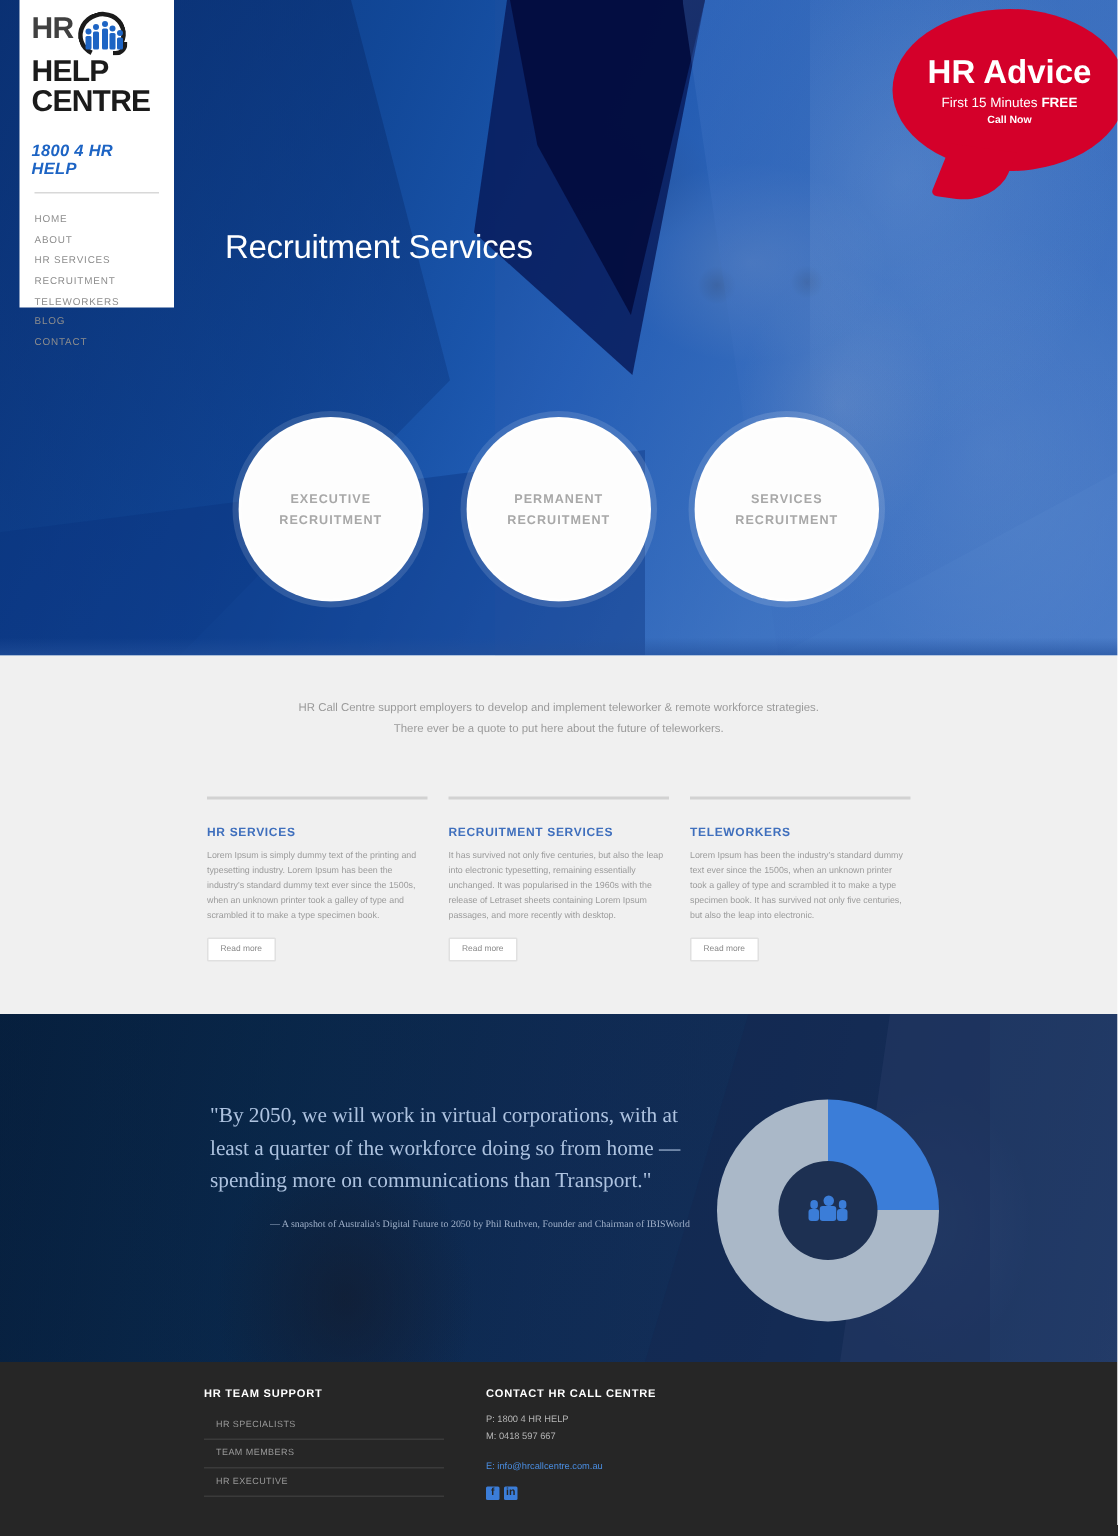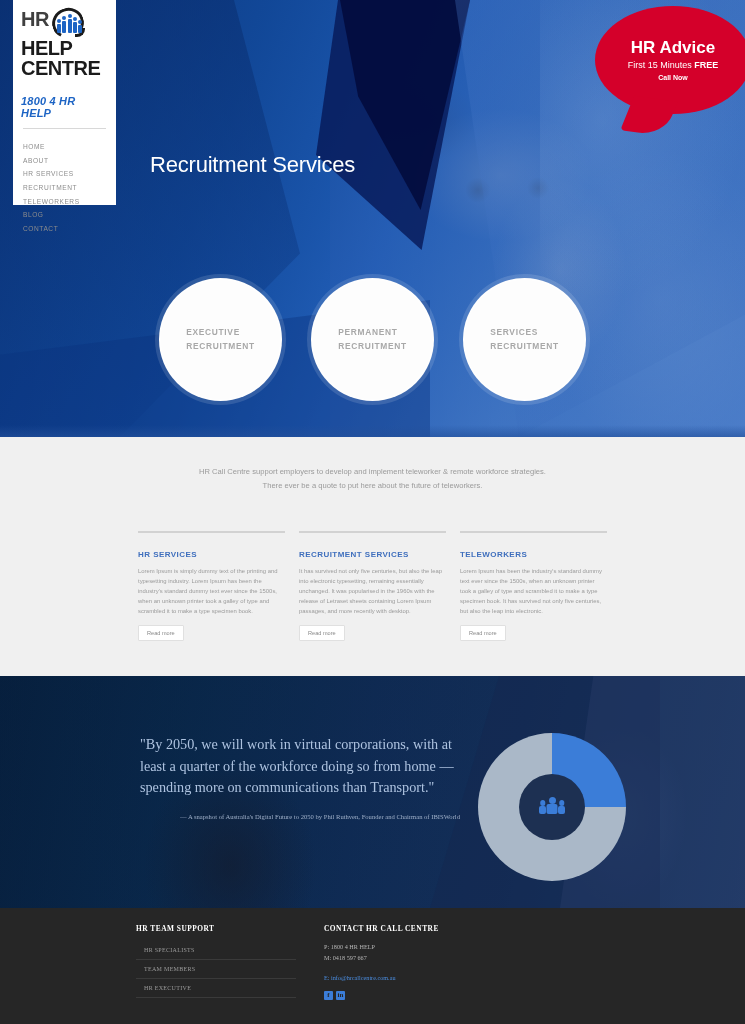--- a/index.html
+++ b/index.html
@@ -103,37 +103,37 @@
     background:#d4002a; border-radius:50%; z-index:40;
     display:flex; flex-direction:column; align-items:center; justify-content:center;
     color:#fff; text-align:center;
   }
   .bubble-advice::after {
     content:""; position:absolute; left:32px; bottom:-20px;
     width:44px; height:36px; background:#d4002a;
     border-radius:0 0 60% 10%;
     transform:rotate(8deg) skewX(-14deg);
   }
-  .ba-t1 { font-size:17px; font-weight:700; line-height:1.1; position:relative; z-index:2; }
+  .ba-t1 { font-size:22px; font-weight:700; line-height:1.1; position:relative; z-index:2; }
   .ba-t2 { font-size:9px; font-weight:400; margin-top:2px; position:relative; z-index:2; }
   .ba-t2 b { font-weight:700; }
   .ba-t3 { font-size:7px; font-weight:700; margin-top:4px; position:relative; z-index:2; }
 
   
   .hero-head { position:absolute; left:150px; top:152px; z-index:20; color:#fff; }
   .hh1 { font-size:27px; font-weight:700; letter-spacing:-.3px; line-height:1.15; }
   .hh2 { font-size:22px; font-weight:300; letter-spacing:-.2px; line-height:1.2; }
 
   
   .circles { position:absolute; left:0; top:278px; width:745px; display:flex; justify-content:center; gap:29px; z-index:20; }
   .circle {
     width:123px; height:123px; border-radius:50%;
     background:#fdfdfd; border:2px solid rgba(255,255,255,.55);
     box-shadow:0 0 0 4px rgba(255,255,255,.13);
-    display:flex; align-items:center; justify-content:center; 
+    display:flex; align-items:center; justify-content:center; text-align:center;
     color:#a8a8a8; font-size:8.4px; font-weight:700; letter-spacing:.7px; line-height:1.65;
   }
 
   
   .light { position:relative; width:745px; height:239px; background:#f0f0f0; }
   .intro { padding-top:28px; text-align:center; color:#9a9a9a; font-size:7.6px; line-height:1.85; }
   .cols { display:flex; justify-content:center; gap:14px; margin-top:38px; }
   .col { width:147px; }
   .col-rule { height:1.5px; background:#d2d2d2; margin-bottom:17px; }
   .col-h { font-size:8px; font-weight:700; color:#3f6fbd; letter-spacing:.45px; margin-bottom:7px; }
@@ -192,21 +192,21 @@
     content:""; position:absolute; left:14px; bottom:-14px;
     width:30px; height:26px; background:#d4002a;
     border-radius:0 0 10% 60%;
     transform:rotate(-8deg) skewX(14deg);
   }
   .bt-t1 { font-size:13px; font-weight:700; line-height:1.1; position:relative; z-index:2; }
   .bt-t2 { font-size:8.4px; font-weight:300; margin-top:0px; position:relative; z-index:2; }
   .bt-t3 { font-size:6px; font-weight:700; margin-top:5px; position:relative; z-index:2; }
 
   
-  .footer { position:relative; width:745px; height:116px; background:#262626; padding:16px 0 0 0;font-family:Liberation Serif, serif; }
+  .footer { position:relative; width:745px; height:116px; background:#262626; padding:16px 0 0 0; }
   .f-inner { display:flex; padding-left:136px; }
   .f-col1 { width:160px; }
   .f-col2 { width:250px; margin-left:28px; }
   .f-h { font-size:7.4px; font-weight:700; color:#fff; letter-spacing:.5px; margin-bottom:8px; }
   .f-li {
     font-size:6px; color:#9a9a9a; letter-spacing:.3px; padding:6px 0 6px 8px;
     border-bottom:1px solid #3a3a3a; cursor:pointer;
   }
   .f-p { font-size:6.2px; color:#b5b5b5; line-height:1.85; }
   .f-mail { font-size:6.2px; color:#4a8de0; margin-top:10px; }

